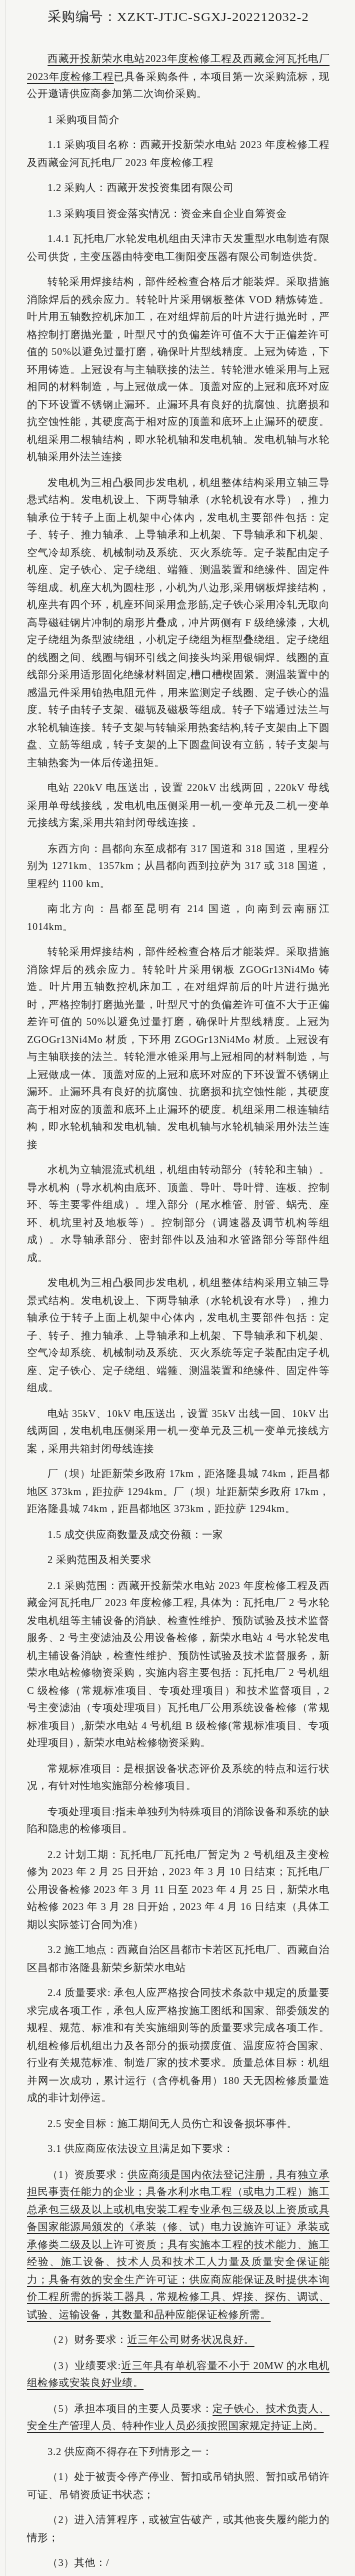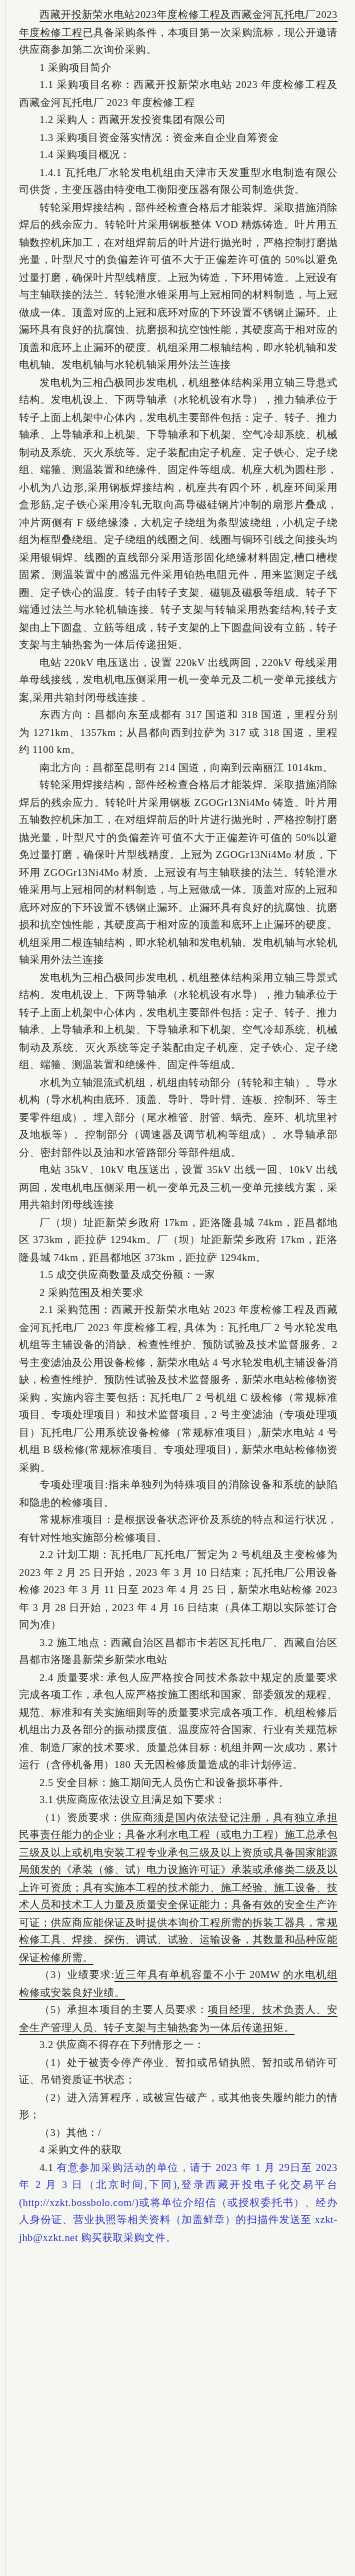--- a/index.html
+++ b/index.html
@@ -19,67 +19,68 @@
   }
   .content{padding:6.2px 17.5px 0 19px;}
   .doc-number{
     text-align:center;
     font-size:13.4px;
     letter-spacing:0.5px;
     margin:2.1px 0 24px 0;
     white-space:nowrap;
   }
   .para{
-    margin:0;
+    margin:8px;
     font-size:10.3px;
     line-height:17.5px;
     text-align:justify;
     text-indent:2em;
     letter-spacing:0.3px;
   }
   .u{text-decoration:underline;text-underline-offset:2.6px;text-decoration-thickness:0.5px;}
   .blue{color:#2f33c4;}
 </style>
 </head>
 <body>
 
 <div class="page">
   <div class="content">
+    <div class="doc-number">采购编号：XZKT-JTJC-SGXJ-202212032-2</div>
 
     <div>
         <p class="para"><span class="u">西藏开投新荣水电站2023年度检修工程及西藏金河瓦托电厂2023年度检修工程</span><span>已具备采购条件，本项目第一次采购流标，现公开邀请供应商参加第二次询价采购。</span></p>
         <p class="para"><span>1 采购项目简介</span></p>
         <p class="para"><span>1.1 采购项目名称：西藏开投新荣水电站 2023 年度检修工程及西藏金河瓦托电厂 2023 年度检修工程</span></p>
         <p class="para"><span>1.2 采购人：西藏开发投资集团有限公司</span></p>
         <p class="para"><span>1.3 采购项目资金落实情况：资金来自企业自筹资金</span></p>
-        <p class="para"><span>1.4 采购项目概况：</span></p>
         <p class="para"><span>1.4.1 瓦托电厂水轮发电机组由天津市天发重型水电制造有限公司供货，主变压器由特变电工衡阳变压器有限公司制造供货。</span></p>
         <p class="para"><span>转轮采用焊接结构，部件经检查合格后才能装焊。采取措施消除焊后的残余应力。转轮叶片采用钢板整体 VOD 精炼铸造。叶片用五轴数控机床加工，在对组焊前后的叶片进行抛光时，严格控制打磨抛光量，叶型尺寸的负偏差许可值不大于正偏差许可值的 50%以避免过量打磨，确保叶片型线精度。上冠为铸造，下环用铸造。上冠设有与主轴联接的法兰。转轮泄水锥采用与上冠相同的材料制造，与上冠做成一体。顶盖对应的上冠和底环对应的下环设置不锈钢止漏环。止漏环具有良好的抗腐蚀、抗磨损和抗空蚀性能，其硬度高于相对应的顶盖和底环上止漏环的硬度。机组采用二根轴结构，即水轮机轴和发电机轴。发电机轴与水轮机轴采用外法兰连接</span></p>
         <p class="para"><span>发电机为三相凸极同步发电机，机组整体结构采用立轴三导悬式结构。发电机设上、下两导轴承（水轮机设有水导），推力轴承位于转子上面上机架中心体内，发电机主要部件包括：定子、转子、推力轴承、上导轴承和上机架、下导轴承和下机架、空气冷却系统、机械制动及系统、灭火系统等。定子装配由定子机座、定子铁心、定子绕组、端箍、测温装置和绝缘件、固定件等组成。机座大机为圆柱形，小机为八边形,采用钢板焊接结构，机座共有四个环，机座环间采用盒形筋,定子铁心采用冷轧无取向高导磁硅钢片冲制的扇形片叠成，冲片两侧有 F 级绝缘漆，大机定子绕组为条型波绕组，小机定子绕组为框型叠绕组。定子绕组的线圈之间、线圈与铜环引线之间接头均采用银铜焊。线圈的直线部分采用适形固化绝缘材料固定,槽口槽楔固紧。测温装置中的感温元件采用铂热电阻元件，用来监测定子线圈、定子铁心的温度。转子由转子支架、磁轭及磁极等组成。转子下端通过法兰与水轮机轴连接。转子支架与转轴采用热套结构,转子支架由上下圆盘、立筋等组成，转子支架的上下圆盘间设有立筋，转子支架与主轴热套为一体后传递扭矩。</span></p>
         <p class="para"><span>电站 220kV 电压送出，设置 220kV 出线两回，220kV 母线采用单母线接线，发电机电压侧采用一机一变单元及二机一变单元接线方案,采用共箱封闭母线连接 。</span></p>
         <p class="para"><span>东西方向：昌都向东至成都有 317 国道和 318 国道，里程分别为 1271km、1357km；从昌都向西到拉萨为 317 或 318 国道，里程约 1100 km。</span></p>
         <p class="para"><span>南北方向：昌都至昆明有 214 国道，向南到云南丽江 1014km。</span></p>
         <p class="para"><span>转轮采用焊接结构，部件经检查合格后才能装焊。采取措施消除焊后的残余应力。转轮叶片采用钢板 ZGOGr13Ni4Mo 铸造。叶片用五轴数控机床加工，在对组焊前后的叶片进行抛光时，严格控制打磨抛光量，叶型尺寸的负偏差许可值不大于正偏差许可值的 50%以避免过量打磨，确保叶片型线精度。上冠为 ZGOGr13Ni4Mo 材质，下环用 ZGOGr13Ni4Mo 材质。上冠设有与主轴联接的法兰。转轮泄水锥采用与上冠相同的材料制造，与上冠做成一体。顶盖对应的上冠和底环对应的下环设置不锈钢止漏环。止漏环具有良好的抗腐蚀、抗磨损和抗空蚀性能，其硬度高于相对应的顶盖和底环上止漏环的硬度。机组采用二根连轴结构，即水轮机轴和发电机轴。发电机轴与水轮机轴采用外法兰连接</span></p>
+        <p class="para"><span>水机为立轴混流式机组，机组由转动部分（转轮和主轴）。导水机构（导水机构由底环、顶盖、导叶、导叶臂、连板、控制环、等主要零件组成）。埋入部分（尾水椎管、肘管、蜗壳、座环、机坑里衬及地板等）。控制部分（调速器及调节机构等组成）。水导轴承部分、密封部件以及油和水管路部分等部件组成。</span></p>
         <p class="para"><span>发电机为三相凸极同步发电机，机组整体结构采用立轴三导景式结构。发电机设上、下两导轴承（水轮机设有水导），推力轴承位于转子上面上机架中心体内，发电机主要部件包括：定子、转子、推力轴承、上导轴承和上机架、下导轴承和下机架、空气冷却系统、机械制动及系统、灭火系统等定子装配由定子机座、定子铁心、定子绕组、端箍、测温装置和绝缘件、固定件等组成。</span></p>
-        <p class="para"><span>水机为立轴混流式机组，机组由转动部分（转轮和主轴）。导水机构（导水机构由底环、顶盖、导叶、导叶臂、连板、控制环、等主要零件组成）。埋入部分（尾水椎管、肘管、蜗壳、座环、机坑里衬及地板等）。控制部分（调速器及调节机构等组成）。水导轴承部分、密封部件以及油和水管路部分等部件组成。</span></p>
         <p class="para"><span>电站 35kV、10kV 电压送出，设置 35kV 出线一回、10kV 出线两回，发电机电压侧采用一机一变单元及三机一变单元接线方案，采用共箱封闭母线连接</span></p>
         <p class="para"><span>厂（坝）址距新荣乡政府 17km，距洛隆县城 74km，距昌都地区 373km，距拉萨 1294km。厂（坝）址距新荣乡政府 17km，距洛隆县城 74km，距昌都地区 373km，距拉萨 1294km。</span></p>
         <p class="para"><span>1.5 成交供应商数量及成交份额：一家</span></p>
         <p class="para"><span>2 采购范围及相关要求</span></p>
         <p class="para"><span>2.1 采购范围：西藏开投新荣水电站 2023 年度检修工程及西藏金河瓦托电厂 2023 年度检修工程, 具体为：瓦托电厂 2 号水轮发电机组等主辅设备的消缺、检查性维护、预防试验及技术监督服务、2 号主变滤油及公用设备检修，新荣水电站 4 号水轮发电机主辅设备消缺，检查性维护、预防性试验及技术监督服务，新荣水电站检修物资采购，实施内容主要包括：瓦托电厂 2 号机组 C 级检修（常规标准项目、专项处理项目）和技术监督项目，2 号主变滤油（专项处理项目）瓦托电厂公用系统设备检修（常规标准项目）,新荣水电站 4 号机组 B 级检修(常规标准项目、专项处理项目)，新荣水电站检修物资采购。</span></p>
+        <p class="para"><span>常规标准项目：是根据设备状态评价及系统的特点和运行状况，有针对性地实施部分检修项目。</span></p>
         <p class="para"><span>专项处理项目:指未单独列为特殊项目的消除设备和系统的缺陷和隐患的检修项目。</span></p>
-        <p class="para"><span>常规标准项目：是根据设备状态评价及系统的特点和运行状况，有针对性地实施部分检修项目。</span></p>
         <p class="para"><span>2.2 计划工期：瓦托电厂瓦托电厂暂定为 2 号机组及主变检修为 2023 年 2 月 25 日开始，2023 年 3 月 10 日结束；瓦托电厂公用设备检修 2023 年 3 月 11 日至 2023 年 4 月 25 日，新荣水电站检修 2023 年 3 月 28 日开始，2023 年 4 月 16 日结束（具体工期以实际签订合同为准）</span></p>
         <p class="para"><span>3.2 施工地点：西藏自治区昌都市卡若区瓦托电厂、西藏自治区昌都市洛隆县新荣乡新荣水电站</span></p>
         <p class="para"><span>2.4 质量要求: 承包人应严格按合同技术条款中规定的质量要求完成各项工作，承包人应严格按施工图纸和国家、部委颁发的规程、规范、标准和有关实施细则等的质量要求完成各项工作。机组检修后机组出力及各部分的振动摆度值、温度应符合国家、行业有关规范标准、制造厂家的技术要求。质量总体目标：机组并网一次成功，累计运行（含停机备用）180 天无因检修质量造成的非计划停运。</span></p>
         <p class="para"><span>2.5 安全目标：施工期间无人员伤亡和设备损坏事件。</span></p>
         <p class="para"><span>3.1 供应商应依法设立且满足如下要求：</span></p>
         <p class="para"><span>（1）资质要求：</span><span class="u">供应商须是国内依法登记注册，具有独立承担民事责任能力的企业；具备水利水电工程（或电力工程）施工总承包三级及以上或机电安装工程专业承包三级及以上资质或具备国家能源局颁发的《承装（修、试）电力设施许可证》承装或承修类二级及以上许可资质；具有实施本工程的技术能力、施工经验、施工设备、技术人员和技术工人力量及质量安全保证能力；具备有效的安全生产许可证；供应商应能保证及时提供本询价工程所需的拆装工器具，常规检修工具、焊接、探伤、调试、试验、运输设备，其数量和品种应能保证检修所需。</span></p>
+        <p class="para"><span>（2）财务要求：</span><span class="u">近三年公司财务状况良好。</span></p>
         <p class="para"><span>（3）业绩要求:</span><span class="u">近三年具有单机容量不小于 20MW 的水电机组检修或安装良好业绩。</span></p>
-        <p class="para"><span>（5）承担本项目的主要人员要求：</span><span class="u">项目经理、技术负责人、安全生产管理人员、转子支架与主轴热套为一体后传递扭矩。</span></p>
+        <p class="para"><span>（5）承担本项目的主要人员要求：</span><span class="u">定子铁心、技术负责人、安全生产管理人员、特种作业人员必须按照国家规定持证上岗。</span></p>
         <p class="para"><span>3.2 供应商不得存在下列情形之一：</span></p>
         <p class="para"><span>（1）处于被责令停产停业、暂扣或吊销执照、暂扣或吊销许可证、吊销资质证书状态；</span></p>
         <p class="para"><span>（2）进入清算程序，或被宣告破产，或其他丧失履约能力的情形；</span></p>
         <p class="para"><span>（3）其他：/</span></p>
         <p class="para"><span>4 采购文件的获取</span></p>
         <p class="para"><span>4.1 </span><span class="blue">有意参加采购活动的单位，请于 2023 年 1 月 29日至 2023 年 2 月 3 日（北京时间,下同),登录西藏开投电子化交易平台(http://xzkt.bossbolo.com/)或将单位介绍信（或授权委托书）、经办人身份证、营业执照等相关资料（加盖鲜章）的扫描件发送至 xzkt-jhb@xzkt.net 购买获取采购文件。</span></p>
       </div>
 
   </div>
 </div>

